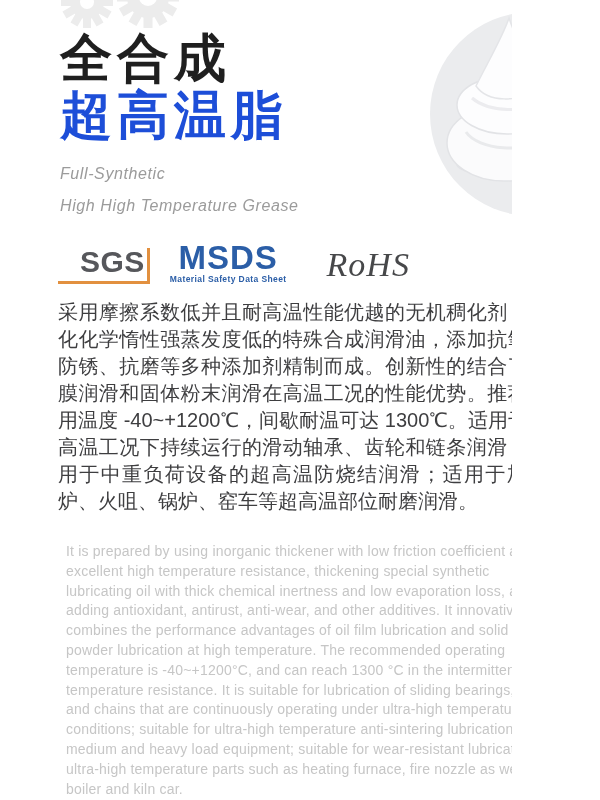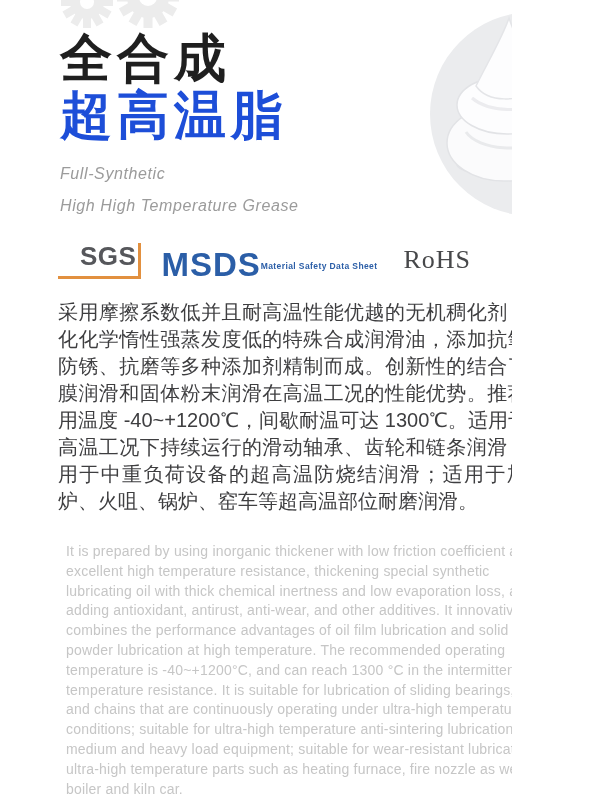--- a/index.html
+++ b/index.html
@@ -48,53 +48,54 @@
 
   
   .certs {
     position: absolute;
     left: 58px;
     top: 243px;
     display: flex;
     align-items: flex-end;
   }
   .sgs {
-    font-size: 26px;
+    font-size: 30px;
     font-weight: 700;
     color: #56575b;
     line-height: 27px;
     letter-spacing: 0.5px;
     padding: 0 2px 6px 22px;
     border-bottom: 3px solid #e2903f;
     border-right: 3px solid #e2903f;
   }
-  .msds { margin-left: 20px; display: flex; flex-direction: row; align-items: center; }
+  .msds { margin-left: 20px; display: flex; flex-direction: column; align-items: center; }
   .msds-text {
     font-size: 33px;
     font-weight: 800;
     color: #2b5ea7;
     line-height: 29px;
     letter-spacing: 1px;
   }
   .msds-caption {
     font-size: 8.5px;
     font-weight: 700;
     color: #2b5ea7;
     letter-spacing: 0.4px;
     margin-top: 2px;
     white-space: nowrap;
   }
   .rohs {
-    margin-left: 26px;
+    margin-left: 40px;
     font-family: "Liberation Serif", serif;
-    font-size: 26px;
+    font-size: 34px;
     color: #47484a;
     line-height: 33px;
     letter-spacing: 1px;
     padding-bottom: 3px;
+    font-style: italic;
   }
 
   
   .desc-cn {
     position: absolute;
     left: 58px;
     top: 299px;
     width: 490px;
     margin: 0;
     font-size: 20px;

